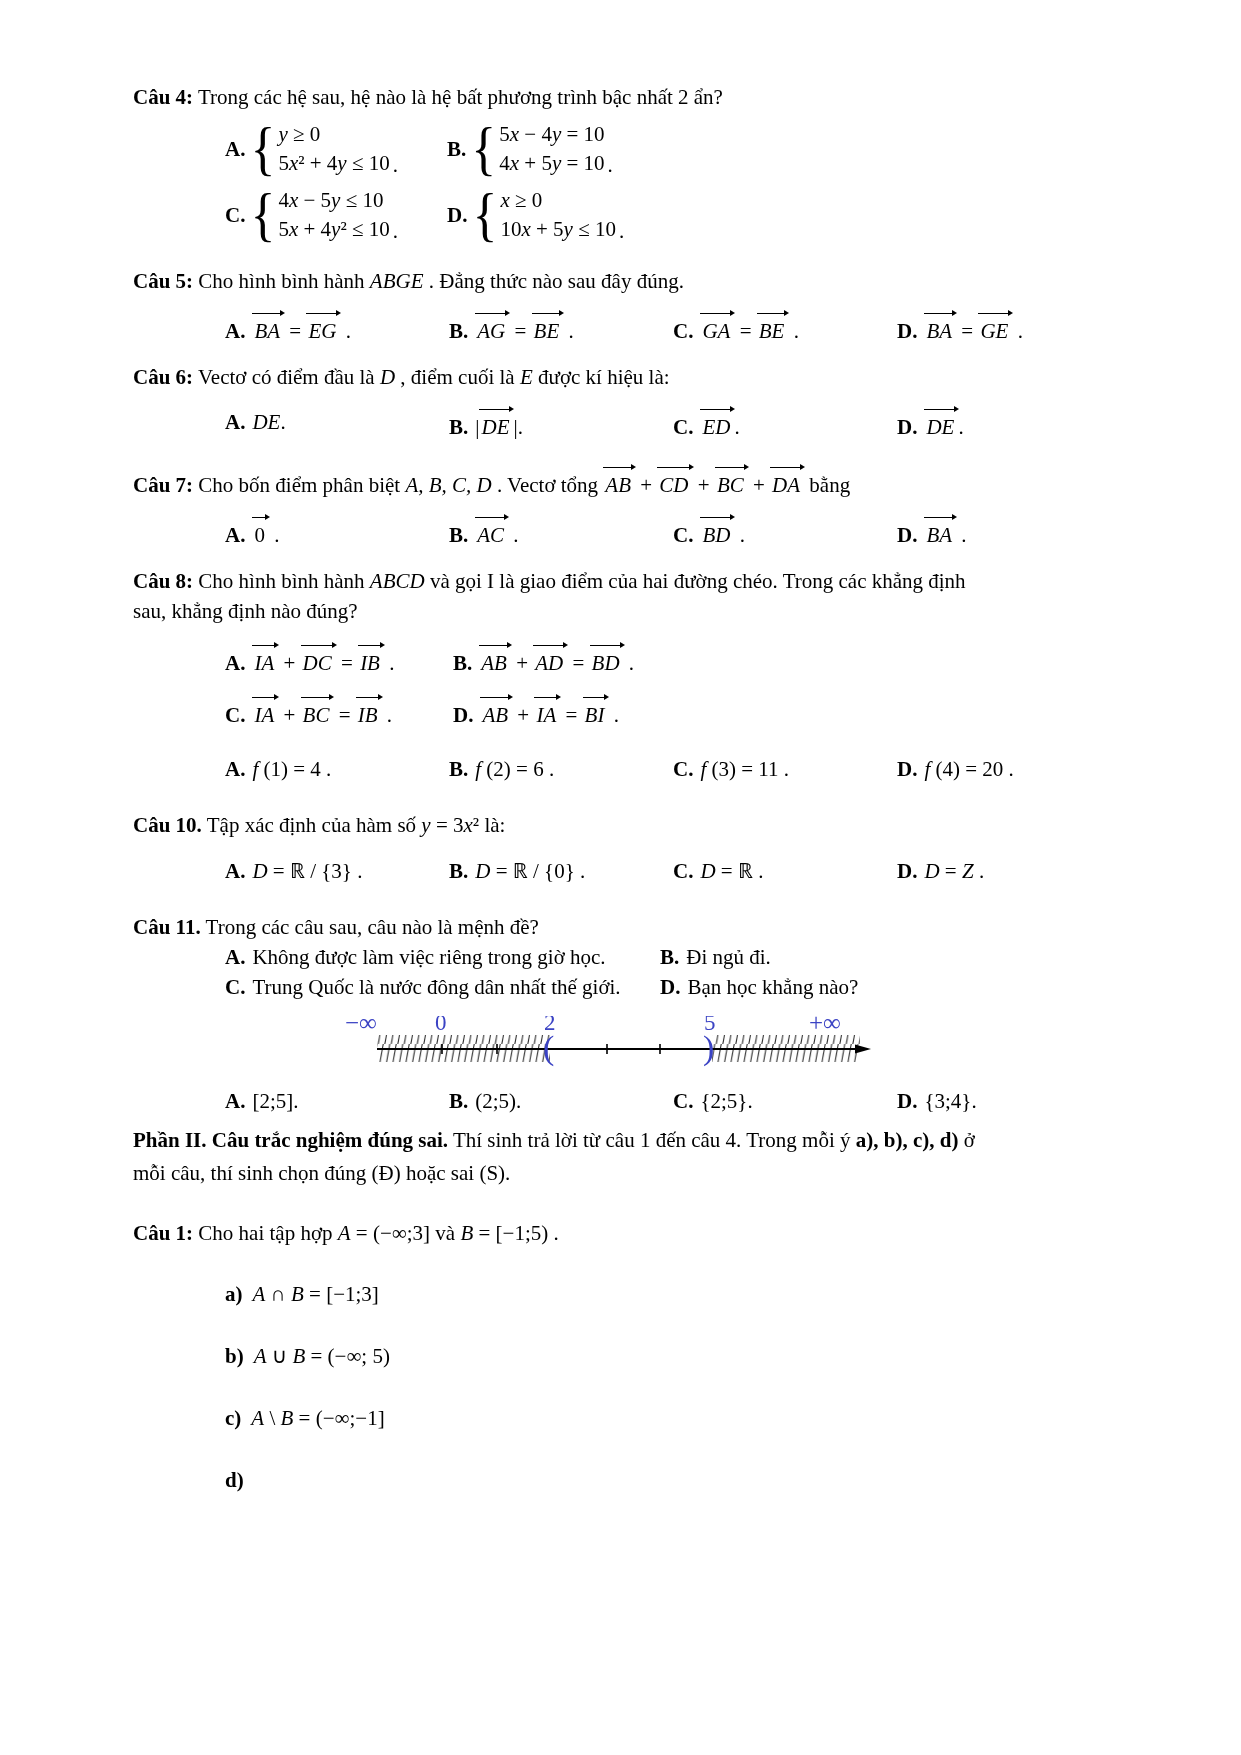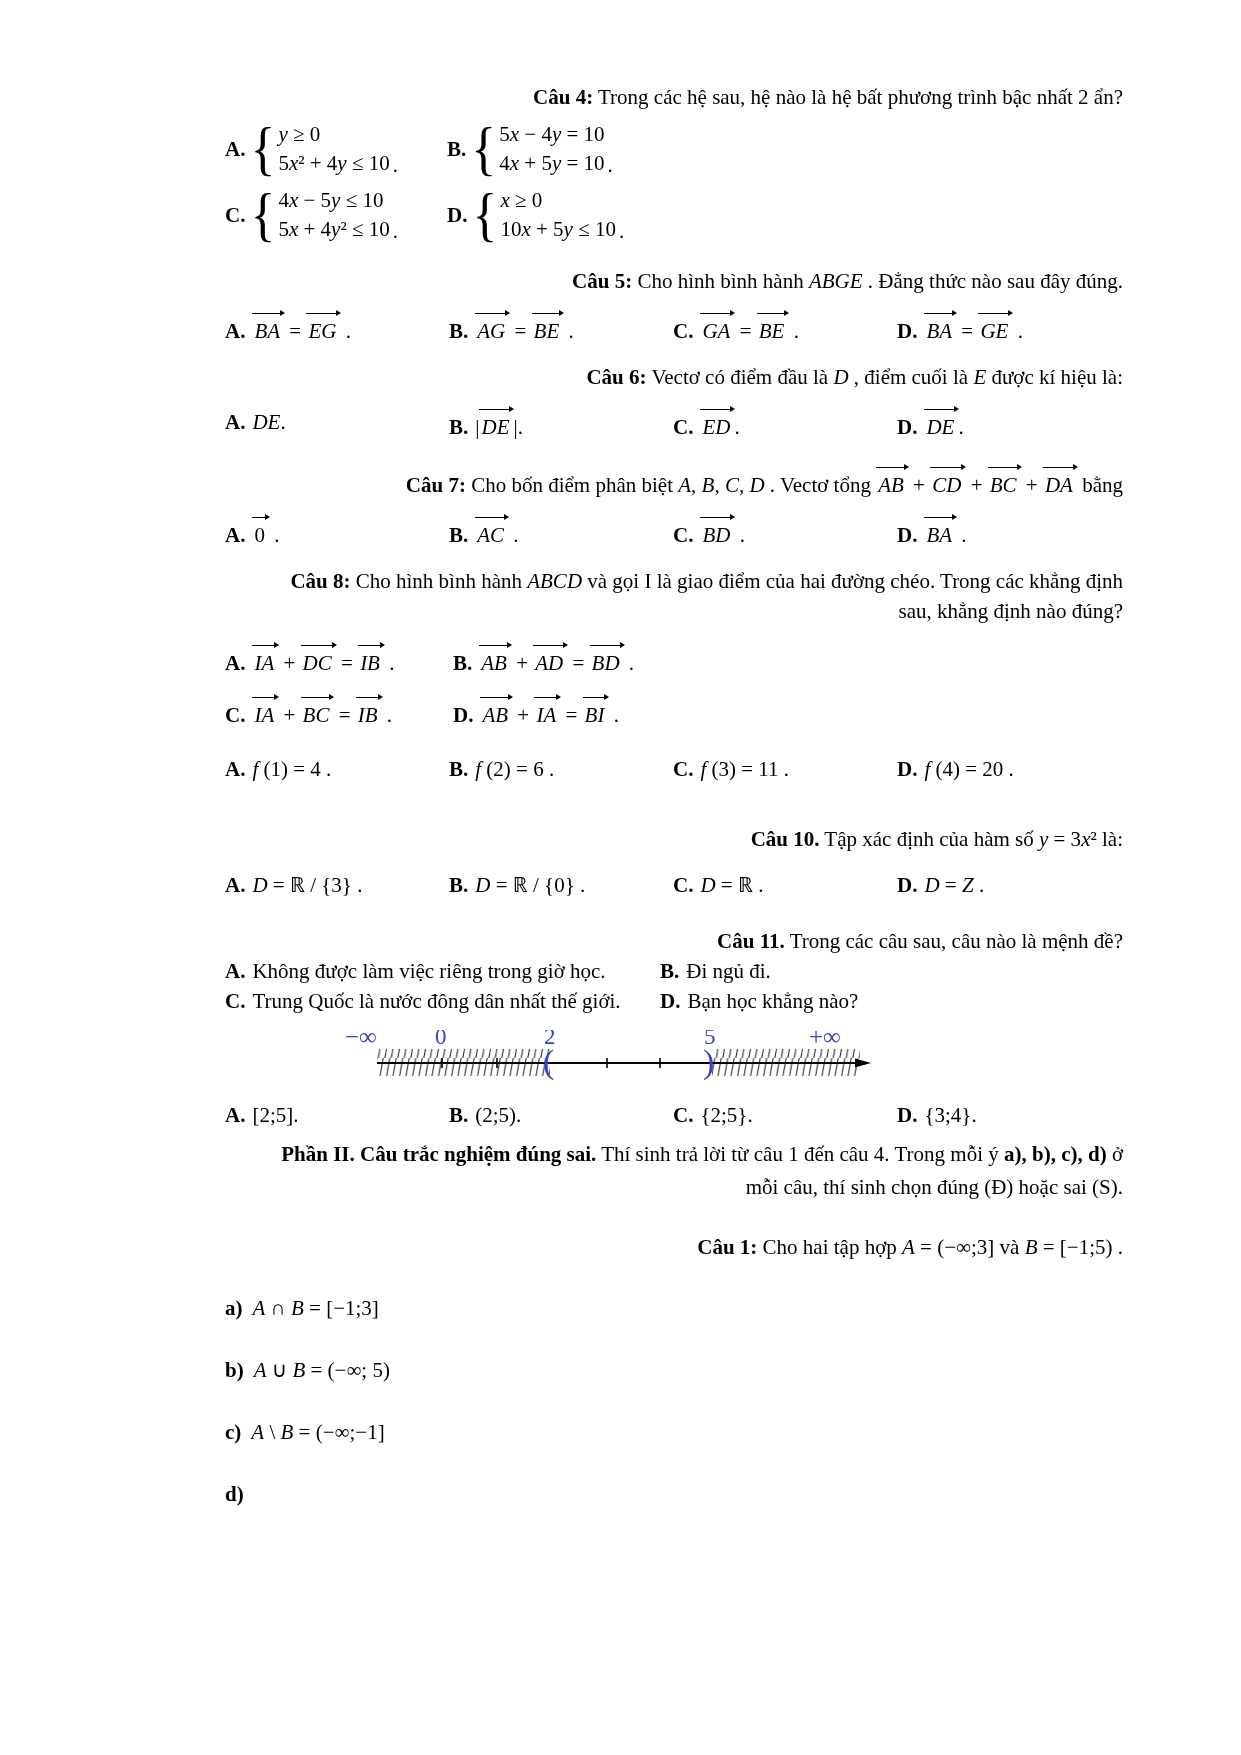--- a/index.html
+++ b/index.html
@@ -1,21 +1,21 @@
 <!DOCTYPE html>
 <html><head>
 <meta charset="utf-8">
 <style>
   html,body{margin:0;padding:0;background:#ffffff;}
   .page{
     width:1241px;height:1755px;box-sizing:border-box;
     padding:82px 118px 0 133px;background:#ffffff;overflow:hidden;
     font-family:"Liberation Serif",serif;font-size:21px;color:#000;
   }
-  .q{margin:0;line-height:30px;text-align:right;}
+  .q{margin:0;line-height:30px;}
   .qlabel{font-weight:bold;}
   .hang2{}
   i{font-style:italic;}
   .m{white-space:nowrap;}
   
   .vec{position:relative;display:inline-block;padding:5px 4px 0 2px;}
   .vec::before{content:"";position:absolute;top:2px;left:0;right:3px;border-top:1.4px solid #000;}
   .vec::after{content:"";position:absolute;top:-0.8px;right:-1px;width:0;height:0;
     border-left:5.5px solid #000;border-top:3px solid transparent;border-bottom:3px solid transparent;}
   
@@ -33,21 +33,21 @@
   .sysrow{display:flex;margin-left:92px;margin-top:8px;}
   .sys{display:flex;align-items:center;width:222px;}
   .sys:last-child{width:auto;}
   .sys .olabel{margin-right:5px;}
   .brace{font-size:52px;font-weight:400;line-height:48px;margin-right:3px;transform:scaleY(1.12);}
   .syslines{display:flex;flex-direction:column;line-height:29px;}
   .systail{align-self:flex-end;margin-left:3px;}
   
   .figure{margin:14px 0 8px 212px;}
   
-  .p2{line-height:33px;margin:0;text-align:right;}
+  .p2{line-height:33px;margin:0;}
   .part-line{margin-left:92px;margin-top:30px;line-height:32px;display:flex;gap:10px;align-items:baseline;}
   .sp-top{margin-top:22px;}
 </style>
 </head>
 <body>
 
 <div class="page">
 
   <div>
     <p class="q"><b class="qlabel">Câu 4:</b>
@@ -203,21 +203,21 @@
           <span class="olabel">C.</span>
           <span class="m"><i>f</i> (3) = 11 .</span>
         </div>
       <div class="opt">
           <span class="olabel">D.</span>
           <span class="m"><i>f</i> (4) = 20 .</span>
         </div>
     </div>
   </div>
 
-  <div style="margin-top:40px;">
+  <div style="margin-top:26px;">
     <p class="q"><b class="qlabel">Câu 10.</b>
       <span>Tập xác định của hàm số <span class="m"><i>y</i> = 3<i>x</i>²</span> là:</span></p>
     <div class="optrow four" style="margin-top:16px;">
       <div class="opt">
           <span class="olabel">A.</span>
           <span class="m"><i>D</i> = ℝ / {3} .</span>
         </div>
       <div class="opt">
           <span class="olabel">B.</span>
           <span class="m"><i>D</i> = ℝ / {0} .</span>

